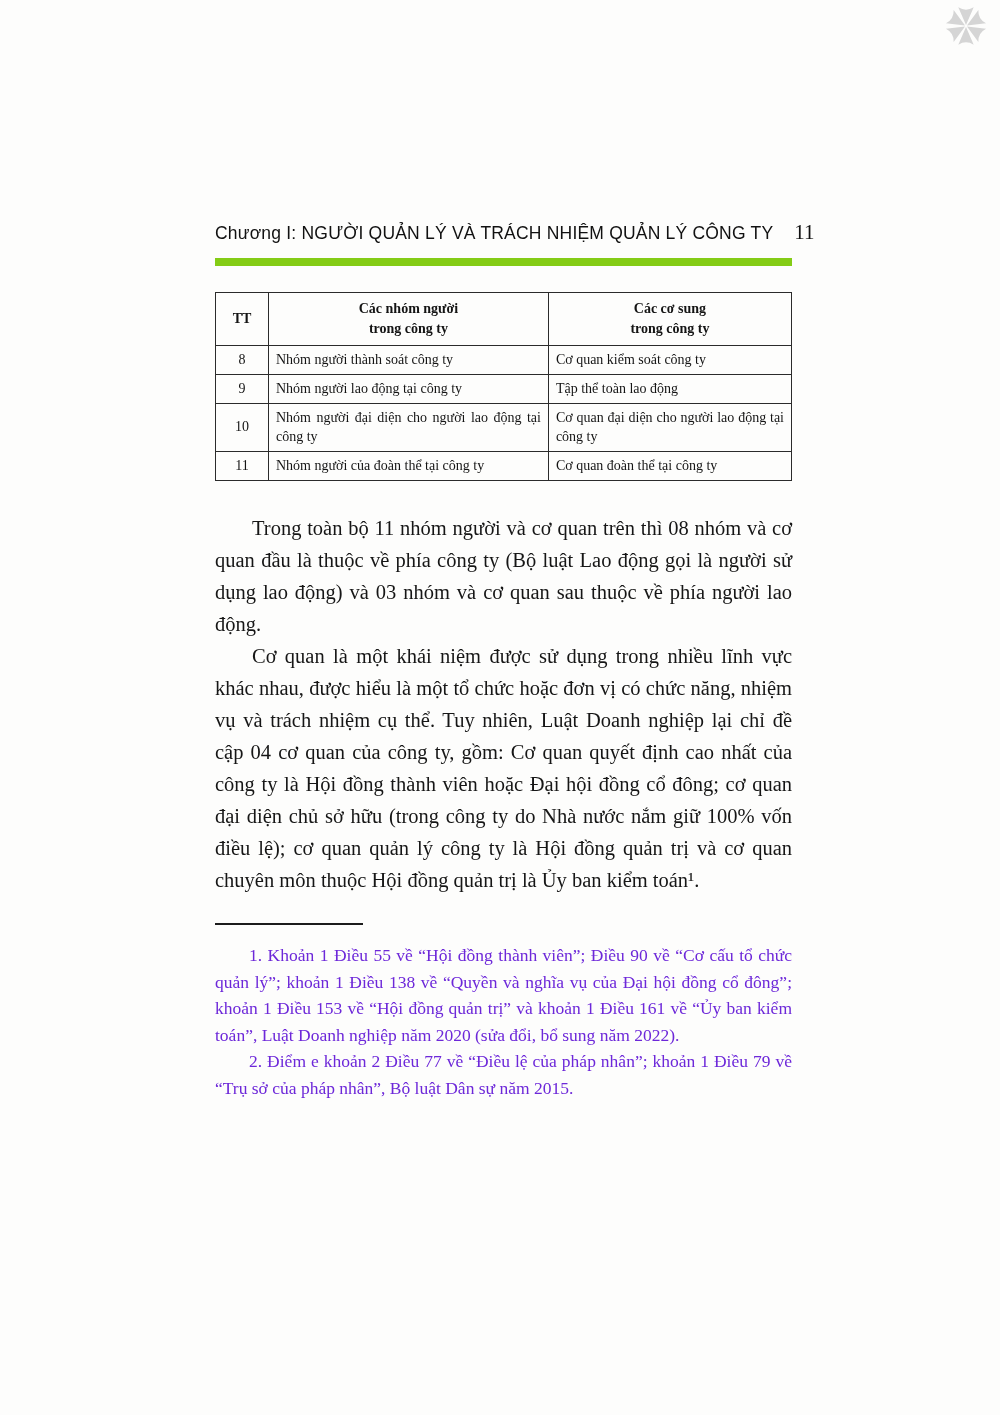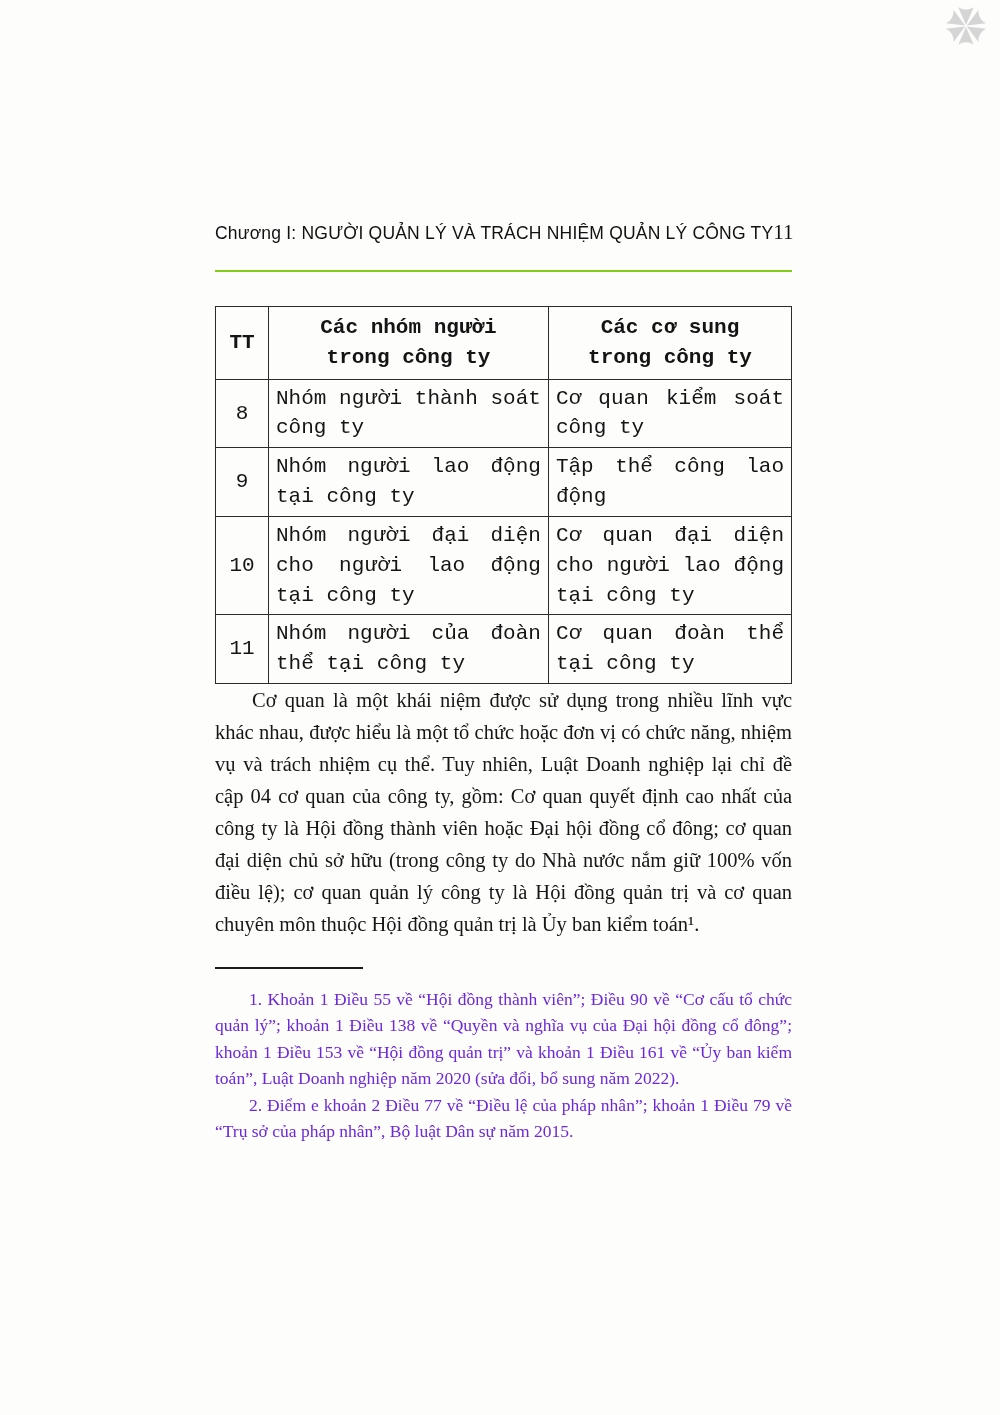--- a/index.html
+++ b/index.html
@@ -24,44 +24,44 @@
   .content {
     position: absolute;
     left: 215px;
     top: 220px;
     width: 577px;
   }
   .running-header {
     display: flex;
     justify-content: space-between;
     align-items: baseline;
-    border-bottom: 2px solid #84cc16;
-    padding-bottom: 25px;
+    border-bottom: 8px solid #84cc16;
+    padding-bottom: 13px;
+    gap: 21px;
   }
   .chapter-title {
     font-family: "Liberation Sans", "DejaVu Sans", sans-serif;
     font-size: 17.5px;
     letter-spacing: 0.2px;
     color: #111;
     white-space: nowrap;
   }
   .page-number {
     font-family: "Liberation Serif", serif;
     font-size: 21px;
     color: #111;
     padding-right: 8px;
   }
   table.law-table {
     width: 100%;
     border-collapse: collapse;
-    margin-top: 34px;
-    font-size: 21px;
+    margin-top: 26px;
+    font-size: 14px;
     color: #141414;
     table-layout: fixed;
-    font-family: Liberation Mono, monospace;
   }
   table.law-table th, table.law-table td {
     border: 1.6px solid #2b2b2b;
     line-height: 1.42;
     vertical-align: middle;
   }
   table.law-table th {
     font-weight: bold;
     text-align: center;
     padding: 6px 4px;
@@ -149,35 +149,36 @@
       </thead>
       <tbody>
         <tr>
           <td class="tt">8</td>
           <td>Nhóm người thành soát công ty</td>
           <td>Cơ quan kiểm soát công ty</td>
         </tr>
         <tr>
           <td class="tt">9</td>
           <td>Nhóm người lao động tại công ty</td>
-          <td>Tập thể công lao động</td>
+          <td>Tập thể toàn lao động</td>
         </tr>
         <tr>
           <td class="tt">10</td>
           <td>Nhóm người đại diện cho người lao động tại công ty</td>
           <td>Cơ quan đại diện cho người lao động tại công ty</td>
         </tr>
         <tr>
           <td class="tt">11</td>
           <td>Nhóm người của đoàn thể tại công ty</td>
           <td>Cơ quan đoàn thể tại công ty</td>
         </tr>
       </tbody>
     </table>
 
+    <p class="body-para first">Trong toàn bộ 11 nhóm người và cơ quan trên thì 08 nhóm và cơ quan đầu là thuộc về phía công ty (Bộ luật Lao động gọi là người sử dụng lao động) và 03 nhóm và cơ quan sau thuộc về phía người lao động.</p>
     <p class="body-para">Cơ quan là một khái niệm được sử dụng trong nhiều lĩnh vực khác nhau, được hiểu là một tổ chức hoặc đơn vị có chức năng, nhiệm vụ và trách nhiệm cụ thể. Tuy nhiên, Luật Doanh nghiệp lại chỉ đề cập 04 cơ quan của công ty, gồm: Cơ quan quyết định cao nhất của công ty là Hội đồng thành viên hoặc Đại hội đồng cổ đông; cơ quan đại diện chủ sở hữu (trong công ty do Nhà nước nắm giữ 100% vốn điều lệ); cơ quan quản lý công ty là Hội đồng quản trị và cơ quan chuyên môn thuộc Hội đồng quản trị là Ủy ban kiểm toán¹.</p>
 
     <hr class="footnote-sep">
 
     <p class="footnote">1. Khoản 1 Điều 55 về “Hội đồng thành viên”; Điều 90 về “Cơ cấu tổ chức quản lý”; khoản 1 Điều 138 về “Quyền và nghĩa vụ của Đại hội đồng cổ đông”; khoản 1 Điều 153 về “Hội đồng quản trị” và khoản 1 Điều 161 về “Ủy ban kiểm toán”, Luật Doanh nghiệp năm 2020 (sửa đổi, bổ sung năm 2022).</p>
     <p class="footnote">2. Điểm e khoản 2 Điều 77 về “Điều lệ của pháp nhân”; khoản 1 Điều 79 về “Trụ sở của pháp nhân”, Bộ luật Dân sự năm 2015.</p>
 
   </div>
 </div>
 

